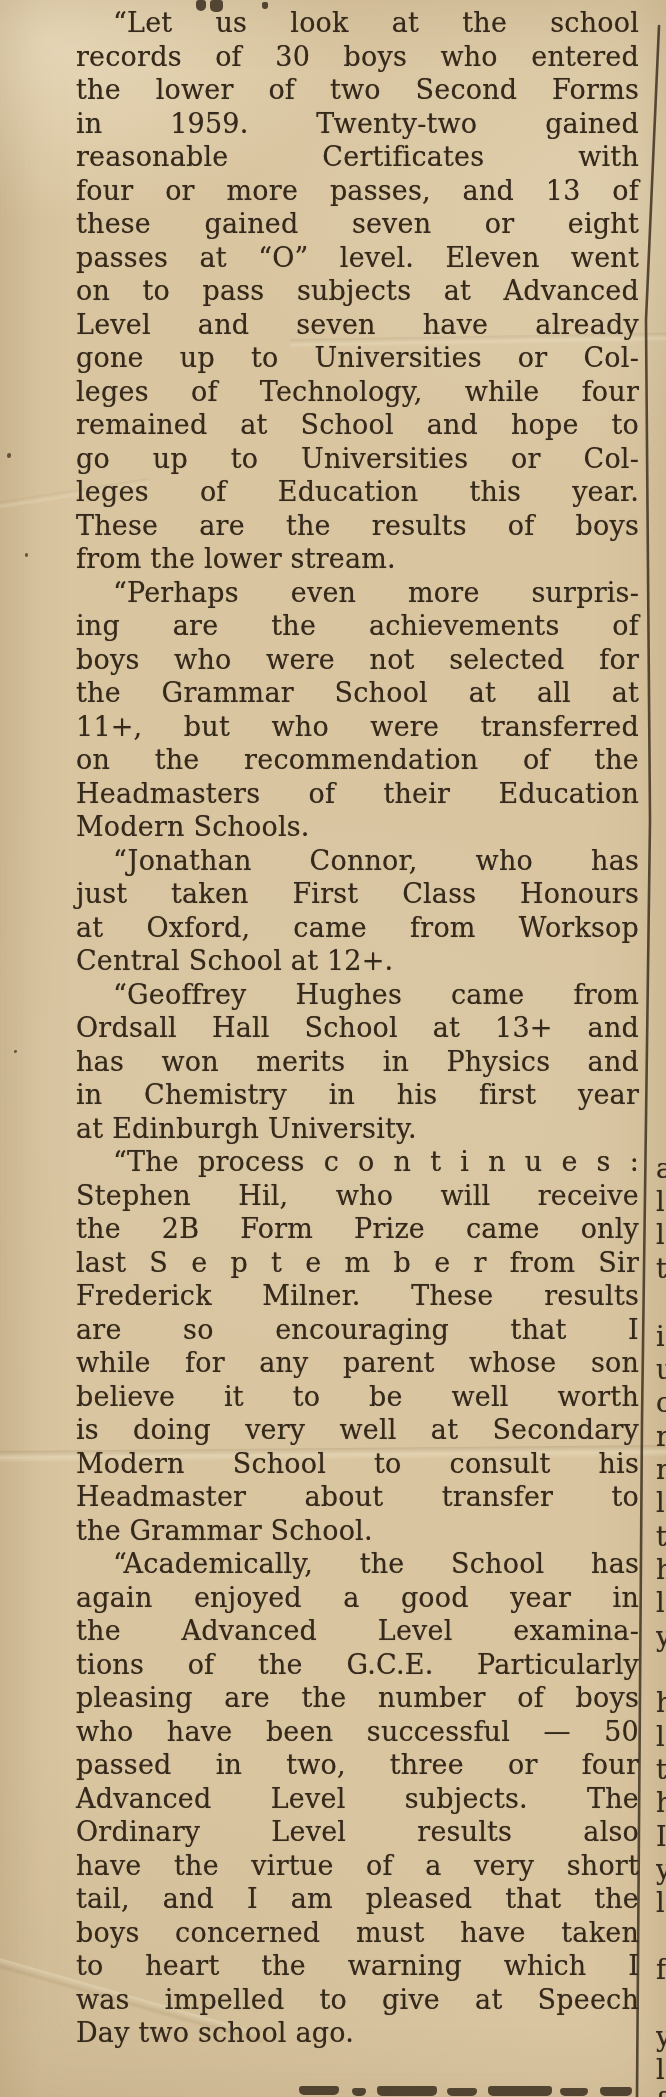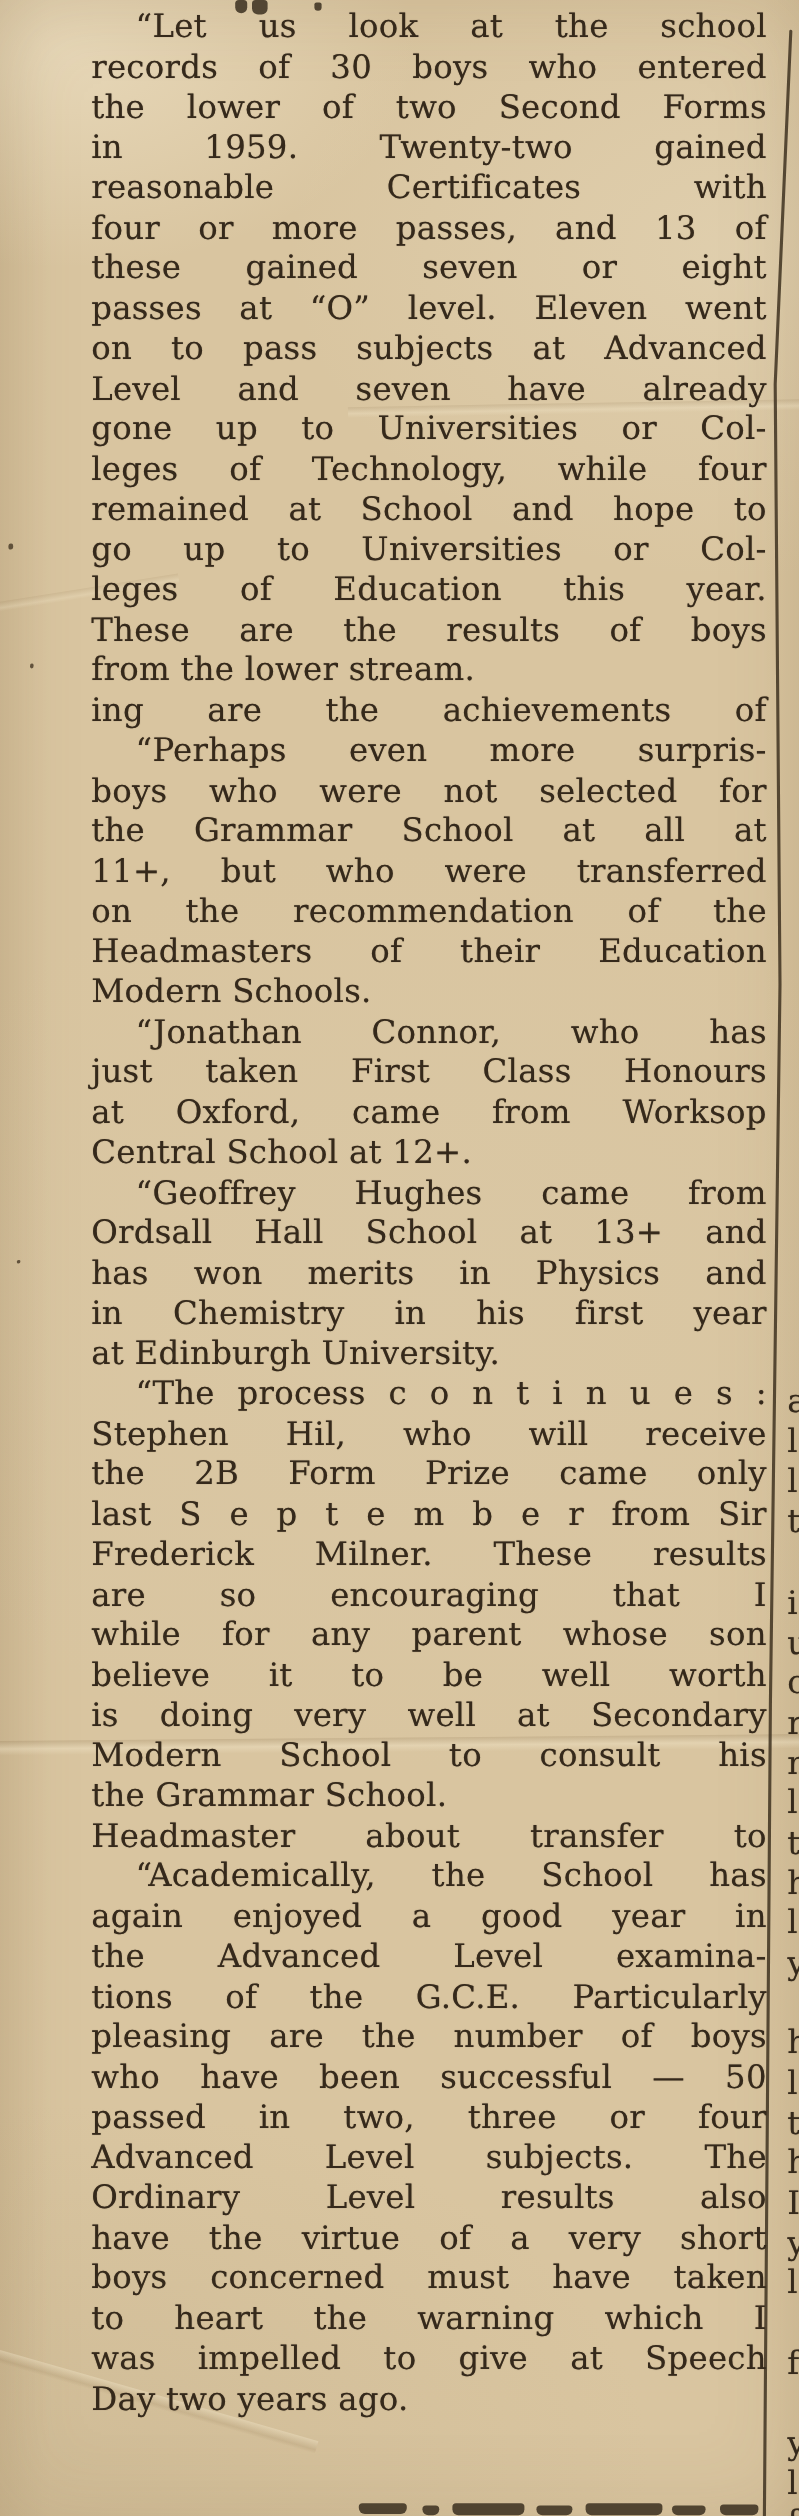--- a/index.html
+++ b/index.html
@@ -85,22 +85,22 @@
         <div class="ln">Level and seven have already</div>
         <div class="ln">gone up to Universities or Col-</div>
         <div class="ln">leges of Technology, while four</div>
         <div class="ln">remained at School and hope to</div>
         <div class="ln">go up to Universities or Col-</div>
         <div class="ln">leges of Education this year.</div>
         <div class="ln">These are the results of boys</div>
         <div class="ln plast">from the lower stream.</div>
       </div>
       <div class="paragraph">
+        <div class="ln first">“Perhaps even more surpris-</div>
         <div class="ln">ing are the achievements of</div>
-        <div class="ln first">“Perhaps even more surpris-</div>
         <div class="ln">boys who were not selected for</div>
         <div class="ln">the Grammar School at all at</div>
         <div class="ln">11+, but who were transferred</div>
         <div class="ln">on the recommendation of the</div>
         <div class="ln">Headmasters of their Education</div>
         <div class="ln plast">Modern Schools.</div>
       </div>
       <div class="paragraph">
         <div class="ln first">“Jonathan Connor, who has</div>
         <div class="ln">just taken First Class Honours</div>
@@ -118,38 +118,39 @@
         <div class="ln first">“The process c o n t i n u e s :</div>
         <div class="ln">Stephen Hil, who will receive</div>
         <div class="ln">the 2B Form Prize came only</div>
         <div class="ln">last S e p t e m b e r from Sir</div>
         <div class="ln">Frederick Milner. These results</div>
         <div class="ln">are so encouraging that I</div>
         <div class="ln">while for any parent whose son</div>
         <div class="ln">believe it to be well worth</div>
         <div class="ln">is doing very well at Secondary</div>
         <div class="ln">Modern School to consult his</div>
+        <div class="ln">Headmaster about transfer to</div>
         <div class="ln plast">the Grammar School.</div>
-        <div class="ln">Headmaster about transfer to</div>
       </div>
       <div class="paragraph">
         <div class="ln first">“Academically, the School has</div>
         <div class="ln">again enjoyed a good year in</div>
         <div class="ln">the Advanced Level examina-</div>
         <div class="ln">tions of the G.C.E. Particularly</div>
         <div class="ln">pleasing are the number of boys</div>
         <div class="ln">who have been successful — 50</div>
         <div class="ln">passed in two, three or four</div>
         <div class="ln">Advanced Level subjects. The</div>
         <div class="ln">Ordinary Level results also</div>
         <div class="ln">have the virtue of a very short</div>
+        <div class="ln">tail, and I am pleased that the</div>
         <div class="ln">boys concerned must have taken</div>
         <div class="ln">to heart the warning which I</div>
         <div class="ln">was impelled to give at Speech</div>
-        <div class="ln plast">Day two years ago.</div>
+        <div class="ln plast">Day two school ago.</div>
       </div>
     </div>
 
   <div id="bottom-fragment"></div>
 
   <div id="edge-fragments">
       <div class="edge-letter" style="top: 1152px;">a</div>
       <div class="edge-letter" style="top: 1185px;">l</div>
       <div class="edge-letter" style="top: 1218px;">l</div>
       <div class="edge-letter" style="top: 1252px;">t</div>

